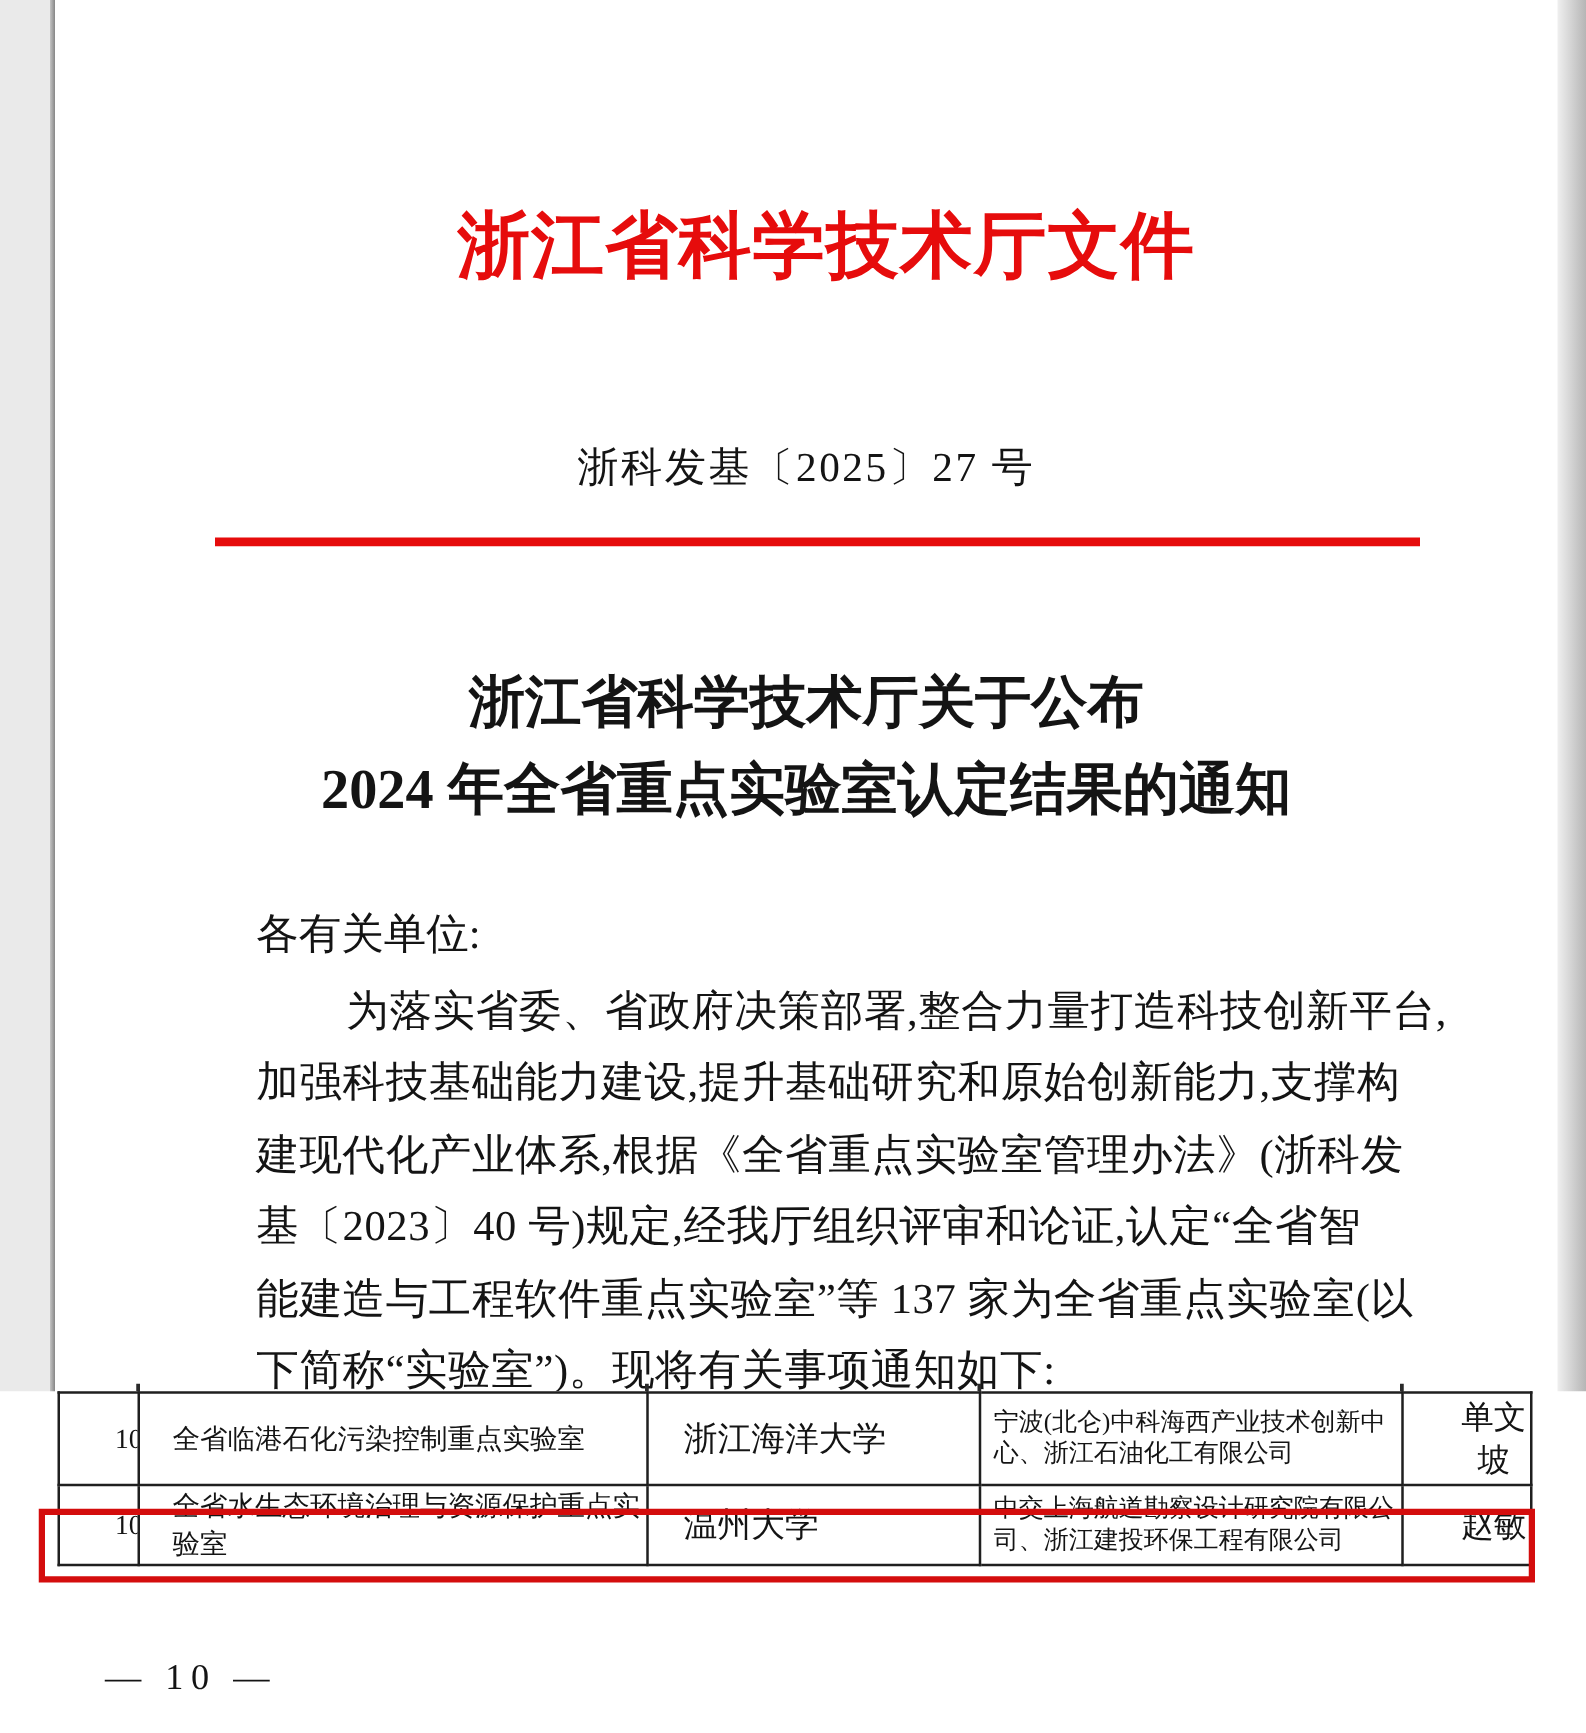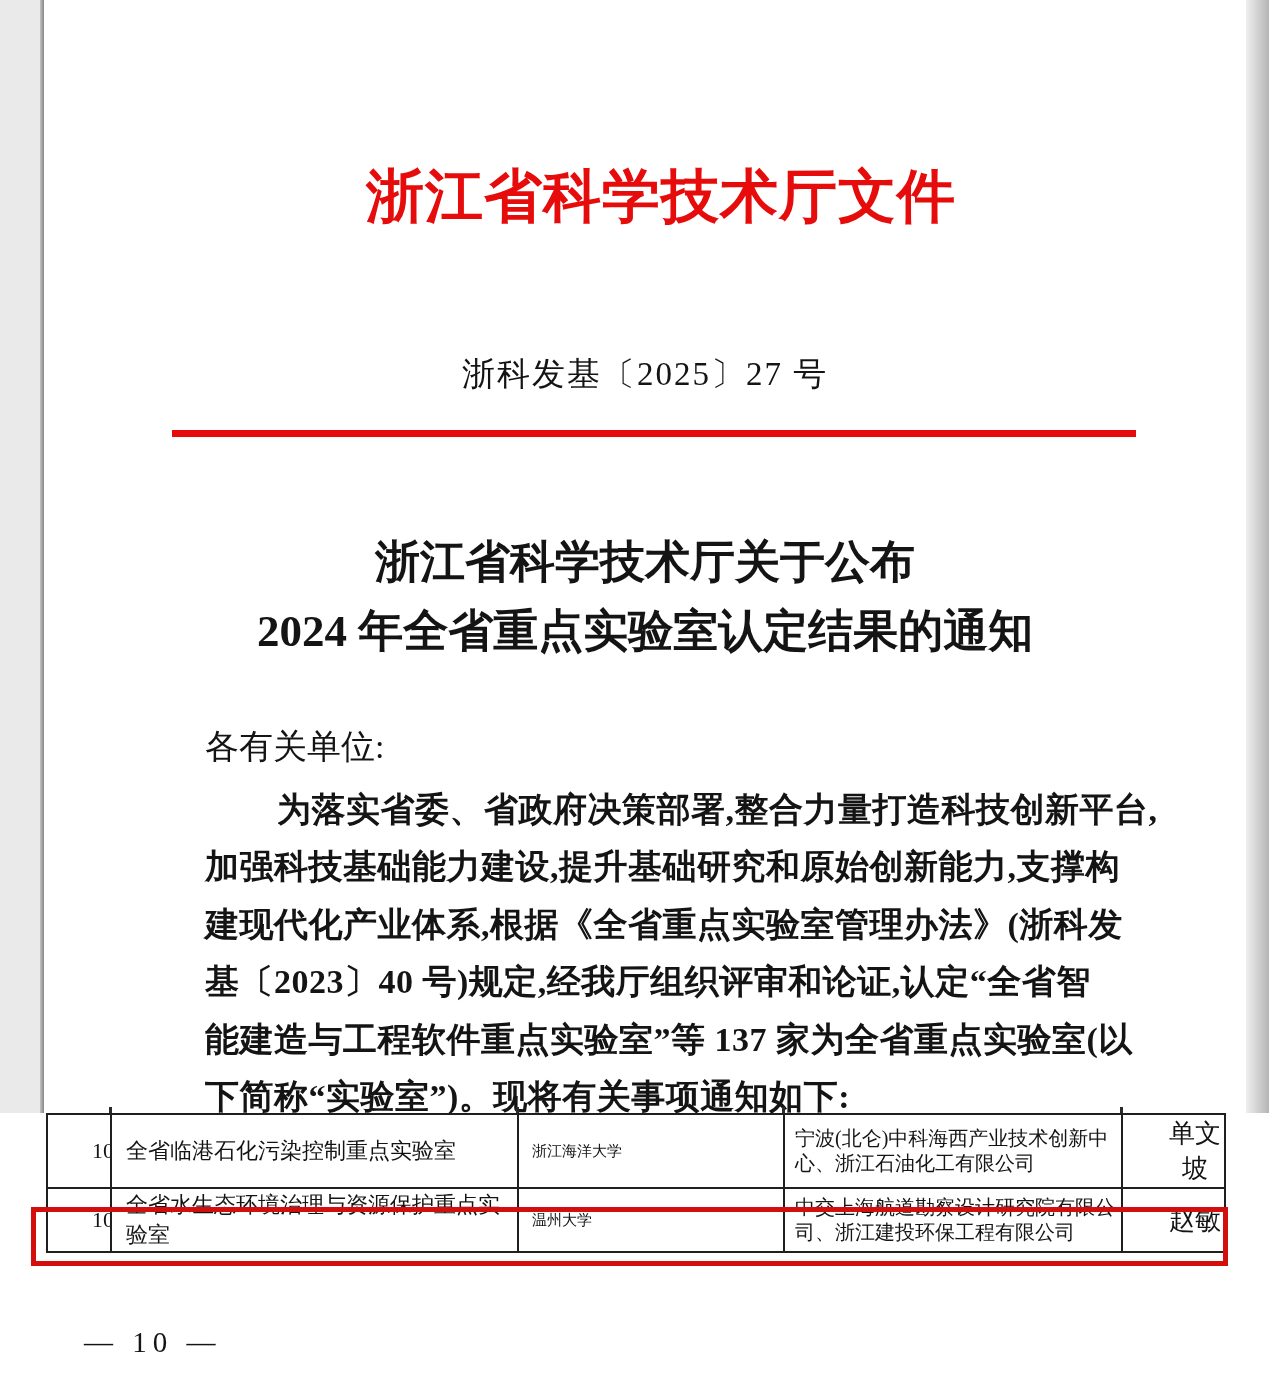--- a/index.html
+++ b/index.html
@@ -27,32 +27,32 @@
   .red-rule { position:absolute; left:172px; top:430px; width:964px; height:7px; background:#e60c0c; }
 
   .notice-title {
     position:absolute; left:44px; top:528px; width:1202px;
     text-align:center; font-size:45px; font-weight:bold; line-height:69px;
   }
 
   .salutation { position:absolute; left:205px; top:724px; font-size:34px; }
 
   .body-text { position:absolute; left:205px; top:781px; width:945px; font-size:34px; }
-  .body-line { height:57.4px; line-height:57.4px; white-space:nowrap; letter-spacing:0.5px;font-weight:bold; }
+  .body-line { height:57.4px; line-height:57.4px; white-space:nowrap; letter-spacing:0.5px; }
   .body-line.indent { padding-left:72px; }
 
   .labs-table {
     position:absolute; left:46px; top:1113px; width:1178px;
     border-collapse:collapse; table-layout:fixed; background:#fff;
   }
   .labs-table td { border:2px solid #1f1f1f; vertical-align:middle; overflow:hidden;padding-left:44px; }
   .labs-table tr { height:50px; }
   td.c-no     { text-align:center; font-size:22px; }
-  td.c-lab    { padding-left:14px; font-size:22px;margin-top:20px; }
-  td.c-inst   { padding-left:13px; font-size:15px; }
+  td.c-lab    { padding-left:26px; font-size:22px;margin-top:20px; }
+  td.c-inst   { padding-left:28px; font-size:27px; }
   td.c-part   { padding:1px 4px 1px 10px; font-size:20px; line-height:25px; }
   td.c-leader { text-align:center; font-size:26px; }
 
   .col-stub { position:absolute; top:1107px; width:3px; height:6px; background:#2a2a2a; }
 
   .highlight-box {
     position:absolute; left:31px; top:1207px; width:1197px; height:59px;
     border:5px solid #d40d0d; box-sizing:border-box; pointer-events:none;
   }
 

